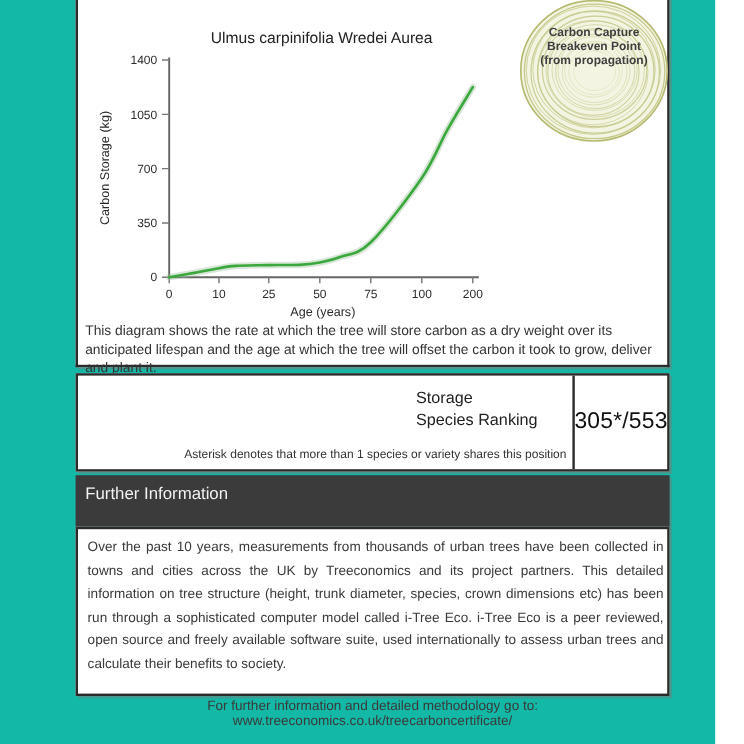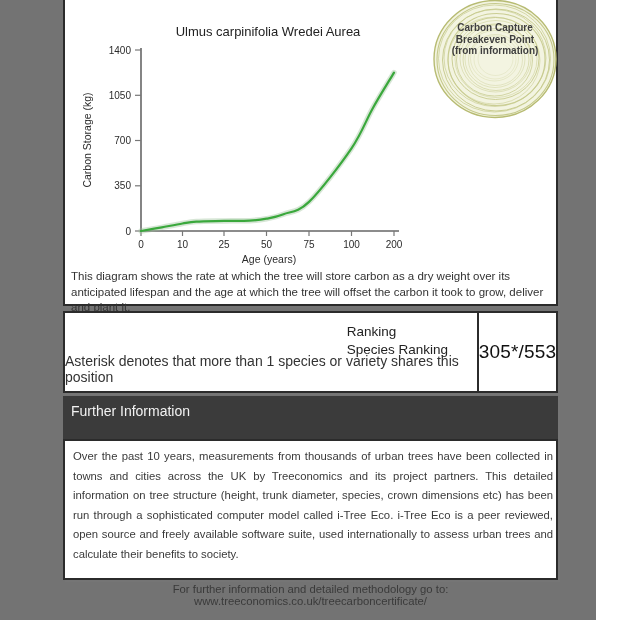--- a/index.html
+++ b/index.html
@@ -1,38 +1,38 @@
 <!DOCTYPE html>
 <html><head>
 <meta charset="utf-8">
 <style>
   * { margin:0; padding:0; box-sizing:border-box; }
   html,body { background:#fff; }
   body { font-family:"Liberation Sans", sans-serif; color:#3a3a3a; }
-  .canvas { position:relative; width:596px; height:620px; background:#737373; overflow:hidden; }
+  .canvas { position:relative; width:596px; height:620px; background:#14b8a6; overflow:hidden; }
 
   .box { position:absolute; left:63px; width:495px; background:#fff;
          border:2px solid #2b2b2b; box-shadow:2px 2px 0 rgba(120,120,120,.45); }
 
   
   .top-box { top:-2px; height:308px; border-top:none; }
   .chart-svg { position:absolute; left:2px; top:0; }
   .badge { position:absolute; left:365px; top:1px; width:130px; height:124px; }
   .badge-text { position:absolute; left:0; top:23px; width:130px; text-align:center; }
   .badge-line { font-size:10px; font-weight:bold; color:#3f3f3f; line-height:11.5px; }
   .badge-value { margin-top:6px; font-size:21px; color:#6b6b6b; letter-spacing:.5px; }
   .description { position:absolute; left:6px; top:271px; width:484px;
                  font-size:11.5px; line-height:15.5px; color:#333; }
 
   
   .ranking-box { top:311px; height:82px; display:flex; }
   .rank-left { position:relative; flex:1 1 auto; }
   .rank-title { position:absolute; right:29px; top:10px; text-align:left;
                 font-size:13.5px; line-height:17.5px; color:#222; }
-  .rank-note { position:absolute; right:5px; bottom:6px; font-size:14px; color:#333; }
+  .rank-note { position:absolute; right:5px; bottom:6px; font-size:10px; color:#333; }
   .rank-right { width:79px; border-left:2px solid #2b2b2b; display:flex;
                 align-items:center; justify-content:center; }
   .rank-value { font-size:19px; color:#111; letter-spacing:.2px; }
 
   
   .fi-bar { position:absolute; left:63px; top:396px; width:495px; height:43px;
             background:#3b3b3b; box-shadow:2px 2px 0 rgba(120,120,120,.45); }
   .fi-title { padding:7px 0 0 8px; font-size:14px; color:#f2f2f2; }
   .body-box { top:439px; height:141px; }
   .fi-body { padding:6px 3px 0 8px; font-size:11.3px; line-height:19.5px;
@@ -116,31 +116,31 @@
           <ellipse cx="65" cy="60" rx="30" ry="28.5" stroke-width=".7" opacity=".6"></ellipse>
           <ellipse cx="65.5" cy="61" rx="27" ry="25.5" stroke-width=".7" opacity=".55"></ellipse>
           <ellipse cx="64.5" cy="59.5" rx="24" ry="22.5" stroke-width=".6" opacity=".5"></ellipse>
           <ellipse cx="65" cy="60.5" rx="21" ry="19.5" stroke-width=".6" opacity=".45"></ellipse>
           <ellipse cx="65.5" cy="60" rx="17.5" ry="16.5" stroke-width=".6" opacity=".4"></ellipse>
         </g>
       </svg>
       <div class="badge-text">
         <div class="badge-line">Carbon Capture</div>
         <div class="badge-line">Breakeven Point</div>
-        <div class="badge-line">(from information)</div>
+        <div class="badge-line">(from propagation)</div>
       </div>
     </div>
 
     <div class="description">This diagram shows the rate at which the tree will store carbon as a dry weight over its anticipated lifespan and the age at which the tree will offset the carbon it took to grow, deliver and plant it.</div>
   </div>
 
   <div class="box ranking-box">
     <div class="rank-left">
       <div class="rank-title">
-        <div>Ranking</div>
+        <div>Storage</div>
         <div>Species Ranking</div>
       </div>
       <div class="rank-note">Asterisk denotes that more than 1 species or variety shares this position</div>
     </div>
     <div class="rank-right">
       <span class="rank-value">305*/553</span>
     </div>
   </div>
 
   <div class="fi-bar">

